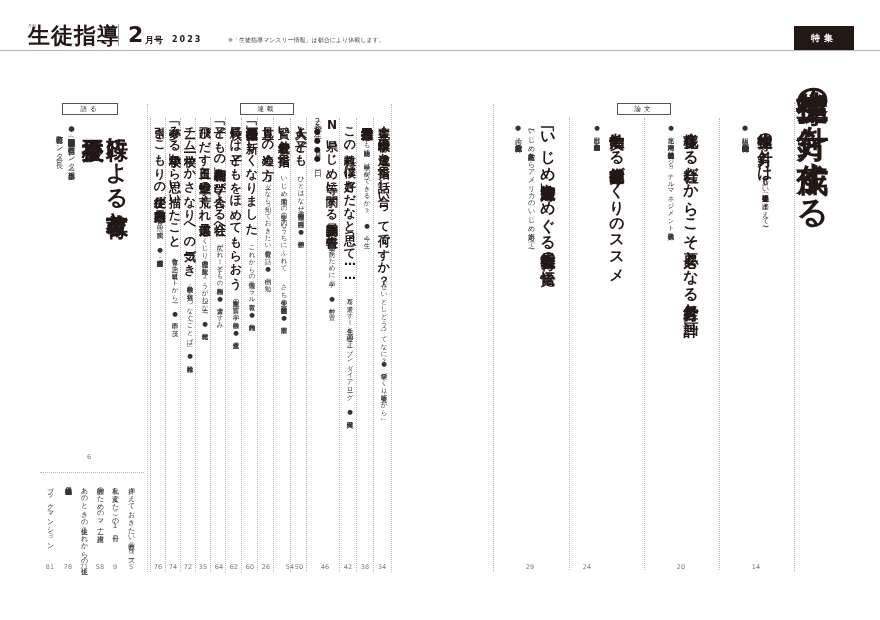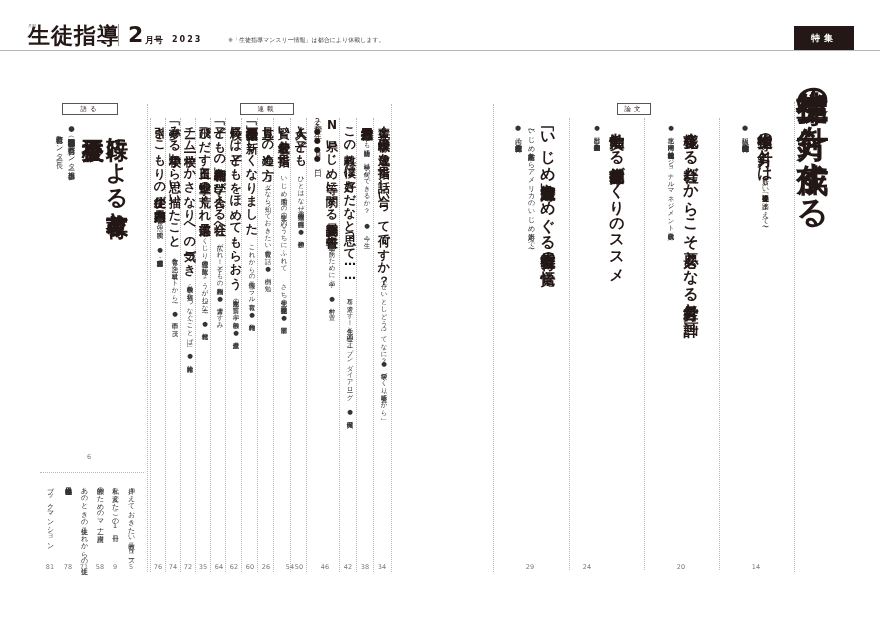--- a/index.html
+++ b/index.html
@@ -49,21 +49,21 @@
 </div>
 
 <div class="feature-big vt">生徒指導の方針を作成する</div>
 
 <div class="dotline" style="left:794px;top:102px;height:470px"></div>
 <div class="dotline" style="left:719px;top:118px;height:452px"></div>
 <div class="dotline" style="left:644px;top:118px;height:452px"></div>
 <div class="dotline" style="left:569px;top:118px;height:452px"></div>
 <div class="dotline" style="left:493px;top:104px;height:468px"></div>
 
-<div class="section-label" style="left:617px;top:103px;width:34px">論文</div>
+<div class="section-label" style="left:617px;top:103px;width:54px">論文</div>
 
 <div style="position:absolute;left:738px;top:122px;height:440px;">
   <div class="vt" style="position:absolute;left:18px;top:0;font-size:15px;font-weight:bold;line-height:18px;">
     <span>生徒指導の方針とは</span><span style="font-size:7px;font-weight:normal">〜新しい「生徒指導提要」を踏まえて〜</span>
   </div>
   <div class="vt" style="position:absolute;left:2px;top:2px;font-size:7px;color:#333;">●阪根　健二（鳴門教育大学大学院特命教授）</div>
 </div>
 <div class="page-no" style="left:746px">14</div>
 
 <div style="position:absolute;left:664px;top:122px;height:440px;">

